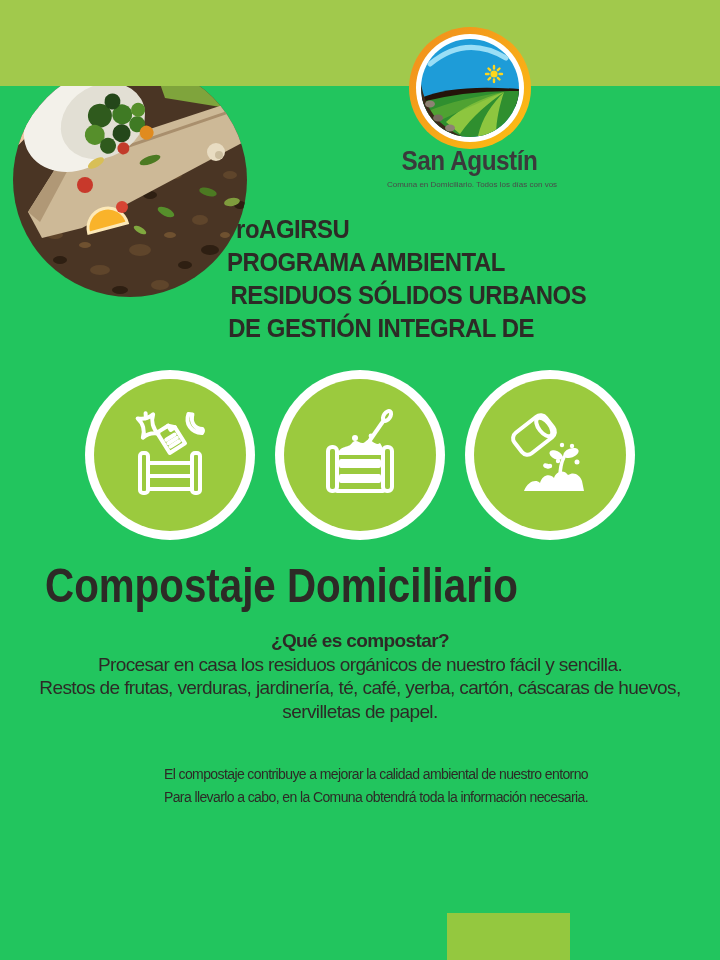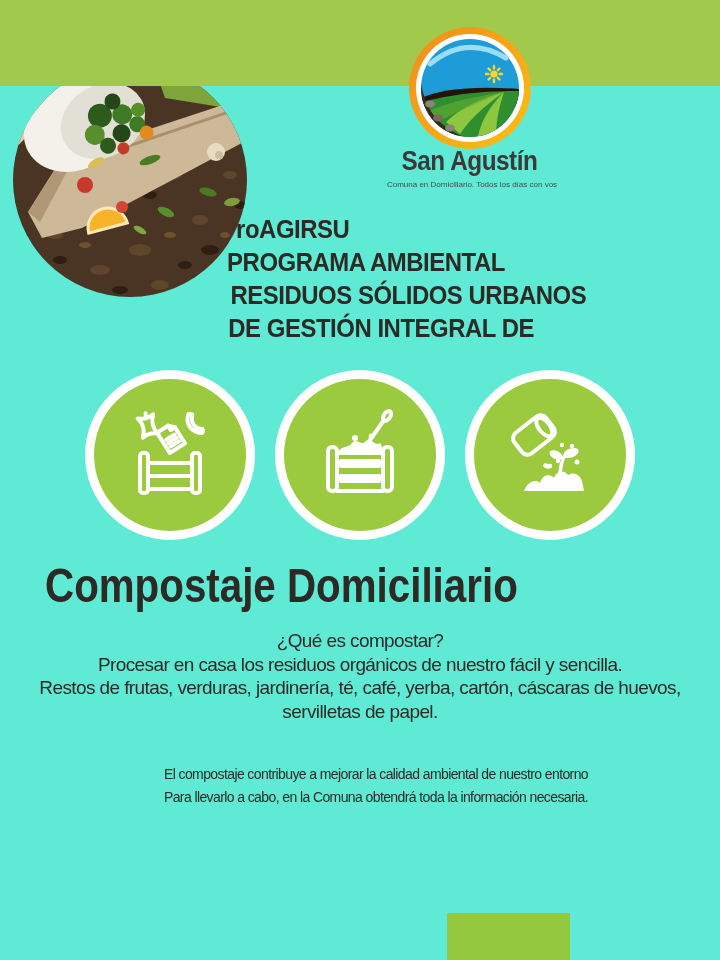--- a/index.html
+++ b/index.html
@@ -1,17 +1,17 @@
 <!DOCTYPE html>
 <html><head>
 <meta charset="utf-8">
 <style>
   html,body{margin:0;padding:0;}
   body{width:720px;height:960px;font-family:"Liberation Sans",sans-serif;}
-  .poster{position:relative;width:720px;height:960px;background:#5eead4;overflow:hidden;}
+  .poster{position:relative;width:720px;height:960px;background:#22c55e;overflow:hidden;}
   .abs{position:absolute;}
   .top-band{left:0;top:0;width:720px;height:86px;background:#a1c94c;z-index:2;}
   .photo{left:0;top:0;z-index:1;}
   .logo-svg{left:408px;top:26px;z-index:3;}
   .logo-name{left:345px;top:146px;width:250px;text-align:center;z-index:3;
     font-size:27px;font-weight:bold;color:#3a3a3b;letter-spacing:-0.5px;}
   .logo-name span{display:inline-block;transform:scaleX(0.9);}
   .logo-tagline{left:347px;top:180px;width:250px;text-align:center;z-index:3;
     font-size:8px;color:#4a4a4a;letter-spacing:0;}
   .program{left:215px;top:213px;width:500px;text-align:left;
@@ -19,21 +19,21 @@
   .program .pline span{display:inline-block;transform:scaleX(0.92);}
   .icon-circle{top:370px;width:170px;height:170px;border-radius:50%;background:#ffffff;
     display:flex;align-items:center;justify-content:center;}
   .icon-inner{width:152px;height:152px;border-radius:50%;background:#9bca3e;
     display:flex;align-items:center;justify-content:center;}
   .title{left:0;top:558px;width:720px;text-align:left;
     font-size:48px;font-weight:bold;color:#2d2a26;}
   .title span{display:inline-block;transform:scaleX(0.84);}
   .qa{left:35px;top:629px;width:650px;text-align:center;color:#2d2a26;
     font-size:19px;line-height:23.5px;letter-spacing:-0.6px;}
-  .qa .q{font-weight:normal;}
+  .qa .q{font-weight:bold;}
   .para1{left:60px;top:763px;width:600px;}
   .para2{left:60px;top:786px;width:600px;}
   .para{text-align:center;color:#2d2a26;font-size:14px;line-height:23.5px;letter-spacing:-0.6px;margin-left:16px;}
   .bottom-square{left:447px;top:913px;width:123px;height:47px;background:#94c83f;}
 </style>
 </head>
 <body>
 
 <div class="poster">
 

